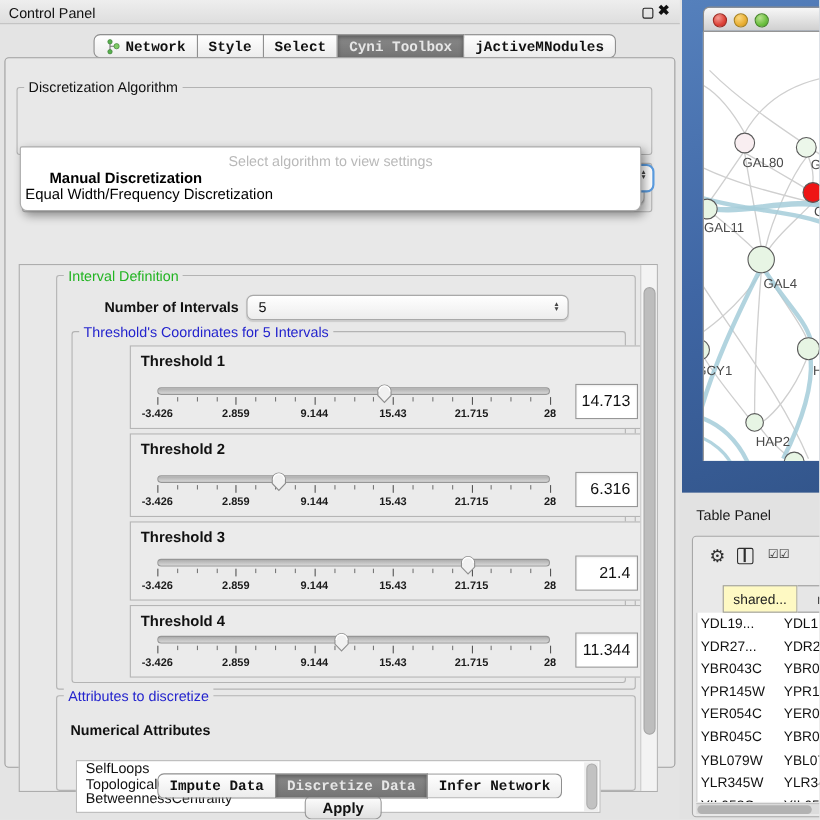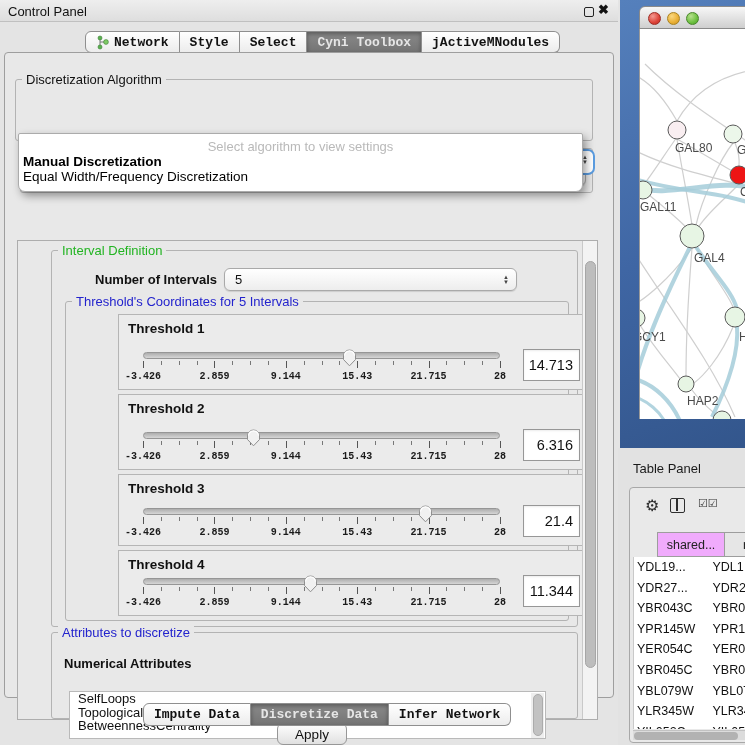--- a/index.html
+++ b/index.html
@@ -47,21 +47,21 @@
     display:flex; flex-direction:column; line-height:5px; }
   .combo .stepper span { font-size:6px; color:#444; }
 
   
   .popup { position:absolute; left:13px; top:80px; width:565px; height:59px; background:#ffffff;
     border:1px solid #ababab; border-radius:2px 2px 7px 7px; box-shadow:3px 4px 9px rgba(0,0,0,.38); z-index:30; }
   .popup .prompt { position:absolute; left:0; top:5px; width:100%; text-align:center;
     font-size:13px; color:#b9b9b9; }
   .popup .opt { position:absolute; left:3px; width:559px; height:15px; font-size:13.5px; color:#000;
     padding-left:1px; white-space:nowrap; }
-  .popup .opt.hl { font-weight:bold; }
+  .popup .opt.hl { font-weight:bold;margin-left:22px; }
   .combo-fragment { position:absolute; left:556px; top:96px; width:34px; height:26px;
     background:#fff; border:2px solid #5b9ce0; border-radius:7px; z-index:20; }
   .combo-fragment .stepper { position:absolute; right:5px; top:4px; display:flex; flex-direction:column; line-height:5px;}
   .combo-fragment .stepper span { font-size:6px; color:#444; }
 
   
   .scrollpane { position:absolute; left:12px; top:187px; width:581px; height:480px;
     border:1px solid #adadad; background:#e8e8e8; }
   .vscroll { position:absolute; right:0; top:0; width:15px; height:478px; background:#f3f3f3;
     border-left:1px solid #c9c9c9; }
@@ -71,37 +71,37 @@
   
   .th-panel { position:absolute; left:52px; width:472px; background:#ebebeb; border:1px solid #b5b5b5; }
   .th-title { position:absolute; left:9px; top:6px; font-size:13.5px; font-weight:bold; color:#111; }
   .slider-zone { position:absolute; left:24px; bottom:4px; width:357px; height:52px; }
   .track { position:absolute; left:0; bottom:26px; width:357px; height:7px; border-radius:4px;
     background:linear-gradient(#adadad,#d6d6d6); border:1px solid #969696; }
   .tick { position:absolute; width:1px; background:#777; }
   .tick.major { height:7px; bottom:17px; background:#555; }
   .tick.minor { height:4px; bottom:20px; }
   .tick-label { position:absolute; bottom:3px; transform:translateX(-50%);
-    font-size:10px; font-weight:bold; color:#1a1a1a; white-space:nowrap;font-family:Liberation Mono, monospace; }
+    font-size:10px; font-weight:bold; color:#1a1a1a; white-space:nowrap; }
   .thumbp { position:absolute; bottom:18px; width:15px; height:18px; }
   .val-box { position:absolute; right:9px; bottom:8px; width:57px; height:32px; background:#fff;
     border:1px solid #979797; box-shadow:inset 0 1px 2px rgba(0,0,0,.08);
     font-size:14.5px; color:#111; display:flex; align-items:center; justify-content:flex-end; padding-right:6px; }
 
   
   .attr-list { position:absolute; left:17px; top:36px; width:477px; height:48px; background:#fff;
     border:1px solid #b9b9b9; overflow:hidden;margin-top:22px; }
   .attr-item { font-size:13px; color:#111; line-height:13.5px; padding-left:8px; white-space:nowrap; }
   .attr-scroll { position:absolute; right:1px; top:1px; width:13px; height:46px; background:#eee; }
   .attr-scroll .thumb { position:absolute; left:1.5px; top:1px; width:10px; height:42px;
     background:#c2c2c2; border:1px solid #ababab; border-radius:5px; }
 
   .apply-btn { position:absolute; left:272px; top:670px; width:70px; height:22px;
     background:linear-gradient(#fefefe,#e0e0e0); border:1px solid #979797; border-radius:6px;
-    font-size:13.5px; font-weight:normal; color:#111; display:flex; align-items:center; justify-content:center; }
+    font-size:13.5px; font-weight:bold; color:#111; display:flex; align-items:center; justify-content:center; }
 
   
   .right-pane { position:absolute; left:618px; top:0; width:127px; height:745px; }
   .desktop { position:absolute; left:2px; top:0; width:125px; height:448px;
     background:linear-gradient(160deg,#5580bc 0%, #3f66a4 55%, #33568c 100%); }
   .net-window { position:absolute; left:19px; top:6px; width:120px; height:413px; }
   .net-titlebar { position:absolute; left:0; top:0; width:120px; height:23px;
     background:linear-gradient(#f7f7f7,#cfcfcf); border:1px solid #8a8a8a; border-radius:6px 0 0 0; }
   .tl { position:absolute; top:5px; width:13px; height:13px; border-radius:50%; }
   .tl.red { left:8px; background:radial-gradient(circle at 35% 30%, #f39a92, #dd4338 60%, #b93028); border:1px solid #9d2b24; }
@@ -116,21 +116,21 @@
     background:#e9e9e9; border:1px solid #a8a8a8; border-radius:4px 0 0 4px; overflow:hidden; }
   .tp-toolbar { position:absolute; left:0; top:8px; width:100%; height:24px; }
   .gear-ic { position:absolute; left:15px; top:0; font-size:16px; color:#2e2e2e; }
   .col-ic { position:absolute; left:40px; top:2px; width:15px; height:15px; border:1.6px solid #2e2e2e; border-radius:2px; }
   .col-ic:before { content:""; position:absolute; left:5.3px; top:0; width:1.6px; height:12px; background:#2e2e2e; }
   .check-ic { position:absolute; left:68px; top:1px; font-size:11px; color:#2e2e2e; letter-spacing:0; }
   .tp-table { position:absolute; left:3px; top:44px; width:160px; }
   .tp-header { display:flex; height:25px; }
   .tp-header .hc { border:1px solid #9d9d9d; font-size:12.5px; color:#222;
     display:flex; align-items:center; justify-content:center; }
-  .tp-header .hc1 { width:75px; background:#f0abfc;margin-left:24px; }
+  .tp-header .hc1 { width:75px; background:#fef9c3;margin-left:24px; }
   .tp-header .hc2 { width:75px; background:#e6e6e6; border-left:none; }
   .tp-body { background:#fff; width:150px; height:172px; overflow:hidden; border-left:1px solid #c9c9c9; }
   .tp-row { display:flex; height:20.6px; line-height:20.6px; font-size:12.5px; color:#111; }
   .tp-row .c1 { width:75px; padding-left:3px; white-space:nowrap; overflow:hidden; }
   .tp-row .c2 { width:75px; padding-left:4px; white-space:nowrap; }
   .hscroll { position:absolute; left:3px; top:242px; width:112px; height:10px; background:#dcdcdc; border-top:1px solid #c2c2c2;}
   .hscroll .thumb { position:absolute; left:1px; top:1px; width:104px; height:8px; background:#b2b2b2; border-radius:4px; }
 
   .lbl { position:absolute; white-space:nowrap; }
 </style>

